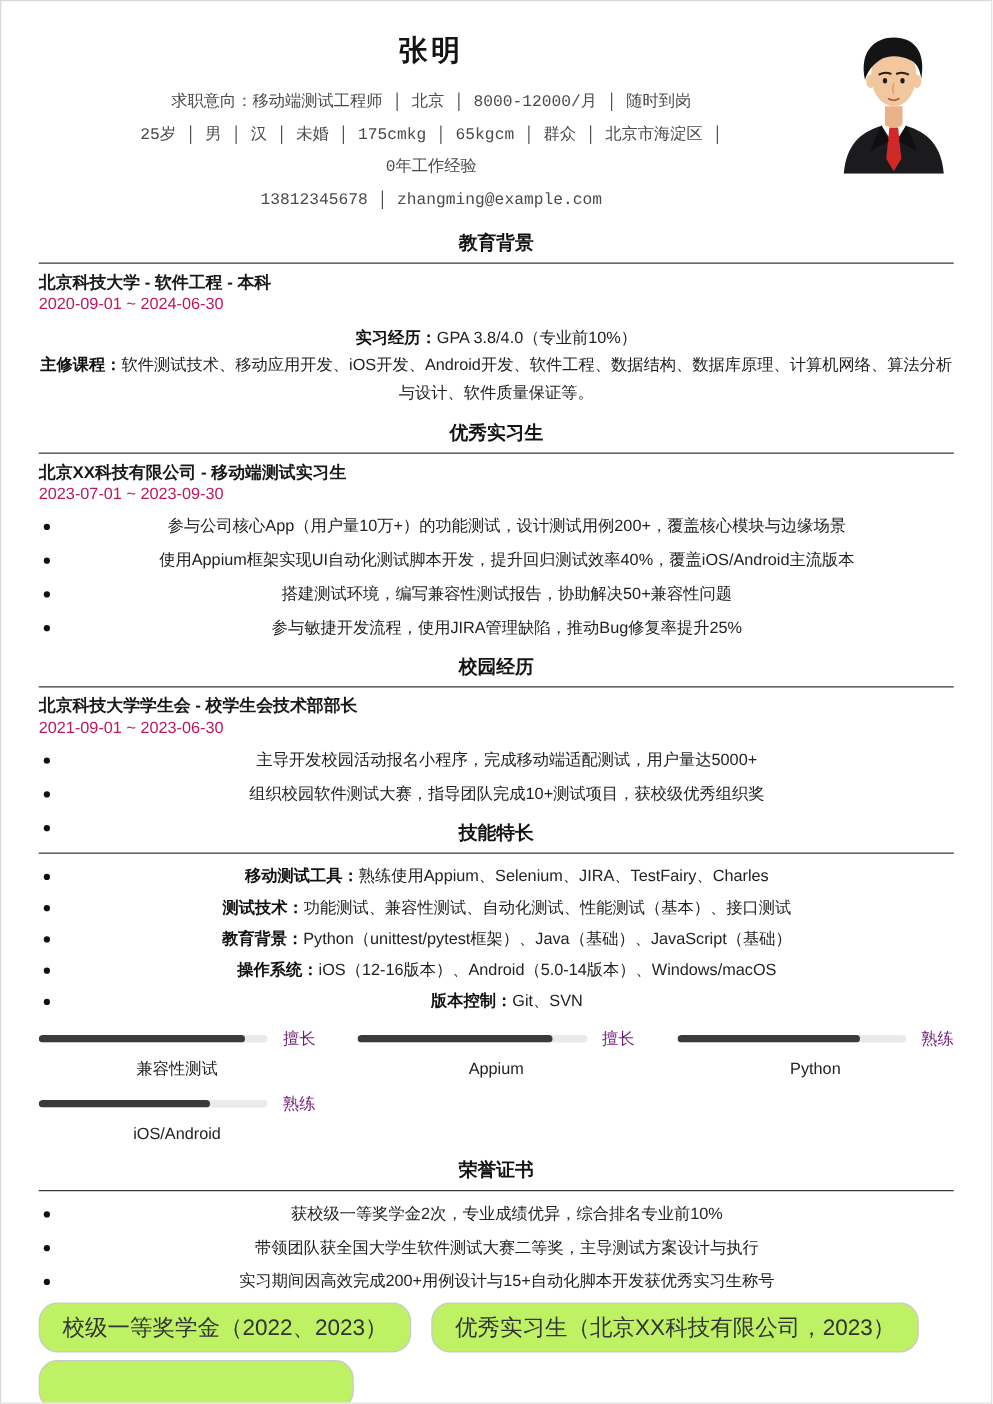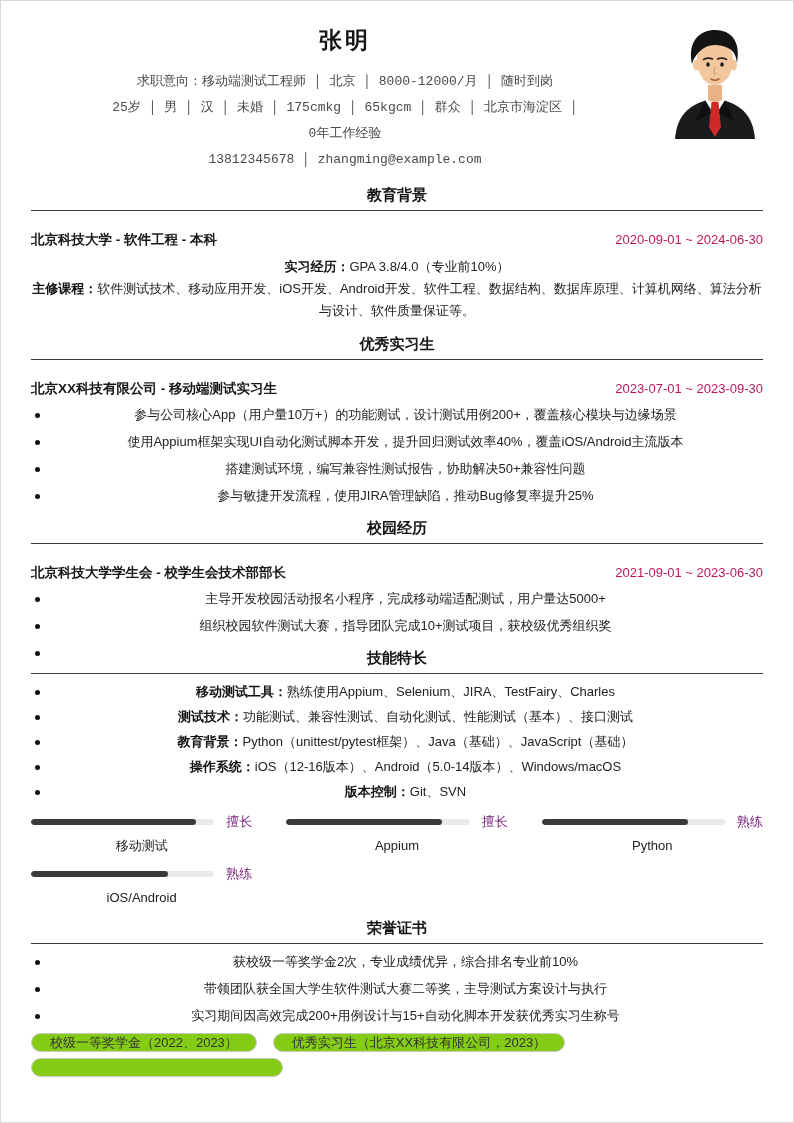--- a/index.html
+++ b/index.html
@@ -17,21 +17,21 @@
     line-height:30px; margin-top:2px; margin-bottom:12px; }
   .info-line { font-size:13px; color:#4a4a4a; line-height:26px; white-space:nowrap; }
   .photo-box { width:96px; height:112px; flex:none; margin-left:8px; margin-top:2px; background:#fff; }
   .photo-box svg { display:block; width:100%; height:100%; }
 
   
   .section { margin-top:14px;text-align:center; }
   .sec-title { font-size:15px; font-weight:bold; color:#141414; line-height:16px;
     padding-bottom:7px; border-bottom:1px solid #3a3a3a; }
   .entry-head { display:flex; justify-content:space-between; align-items:baseline;
-    margin-top:20px; line-height:17px; }
+    margin-top:6px; line-height:17px;flex-direction:column; }
   .entry-title { font-size:13.5px; font-weight:bold; color:#181818; }
   .entry-date { font-size:13px; color:#be185d; }
 
   .kv-block { margin-top:8px; margin-bottom:6px; }
   .kv-line { font-size:13px; line-height:22px; color:#222; }
   .kv-line b { color:#111; }
 
   ul.bullets { list-style:none; margin-top:8px; }
   ul.bullets li { position:relative; padding-left:17px; font-size:13px; line-height:20px;
     color:#222; margin-bottom:7px; }
@@ -45,22 +45,22 @@
     margin-top:12px; }
   .bar-item { }
   .bar-top { display:flex; align-items:center; gap:12px; height:16px; }
   .bar-track { flex:1; height:6px; border-radius:3px; background:#eaeaea; overflow:hidden; }
   .bar-fill { height:100%; border-radius:3px; background:#3a3a3a; }
   .bar-level { flex:none; font-size:13px; color:#701a75; }
   .bar-name { font-size:13px; color:#222; margin-top:8px; line-height:16px; }
 
   
   .badges { display:flex; flex-wrap:wrap; column-gap:16px; row-gap:6px; margin-top:2px; }
-  .pill { border:1px solid #c9c9c9; border-radius:15px; height:19px; display:flex;
-    align-items:center; padding:0 18px; font-size:13px; color:#333; background:#84cc16; }
+  .pill { border:1px solid #c9c9c9; border-radius:15px; height:40px; display:flex;
+    align-items:center; padding:0 18px; font-size:18px; color:#333; background:#bef264; }
   .pill-clipped { width:252px; }
 </style>
 </head>
 <body>
 
 <div class="page">
 
   <div class="resume-header">
     <div class="header-left">
       <div class="candidate-name">张明</div>
@@ -195,21 +195,21 @@
       </ul>
     <div class="bars">
 
         <div class="bar-item">
           <div class="bar-top">
             <div class="bar-track">
               <div class="bar-fill" style="width: 90%;"></div>
             </div>
             <span class="bar-level">擅长</span>
           </div>
-          <div class="bar-name">移动测试</div>
+          <div class="bar-name">兼容性测试</div>
         </div>
 
         <div class="bar-item">
           <div class="bar-top">
             <div class="bar-track">
               <div class="bar-fill" style="width: 85%;"></div>
             </div>
             <span class="bar-level">擅长</span>
           </div>
           <div class="bar-name">Appium</div>

